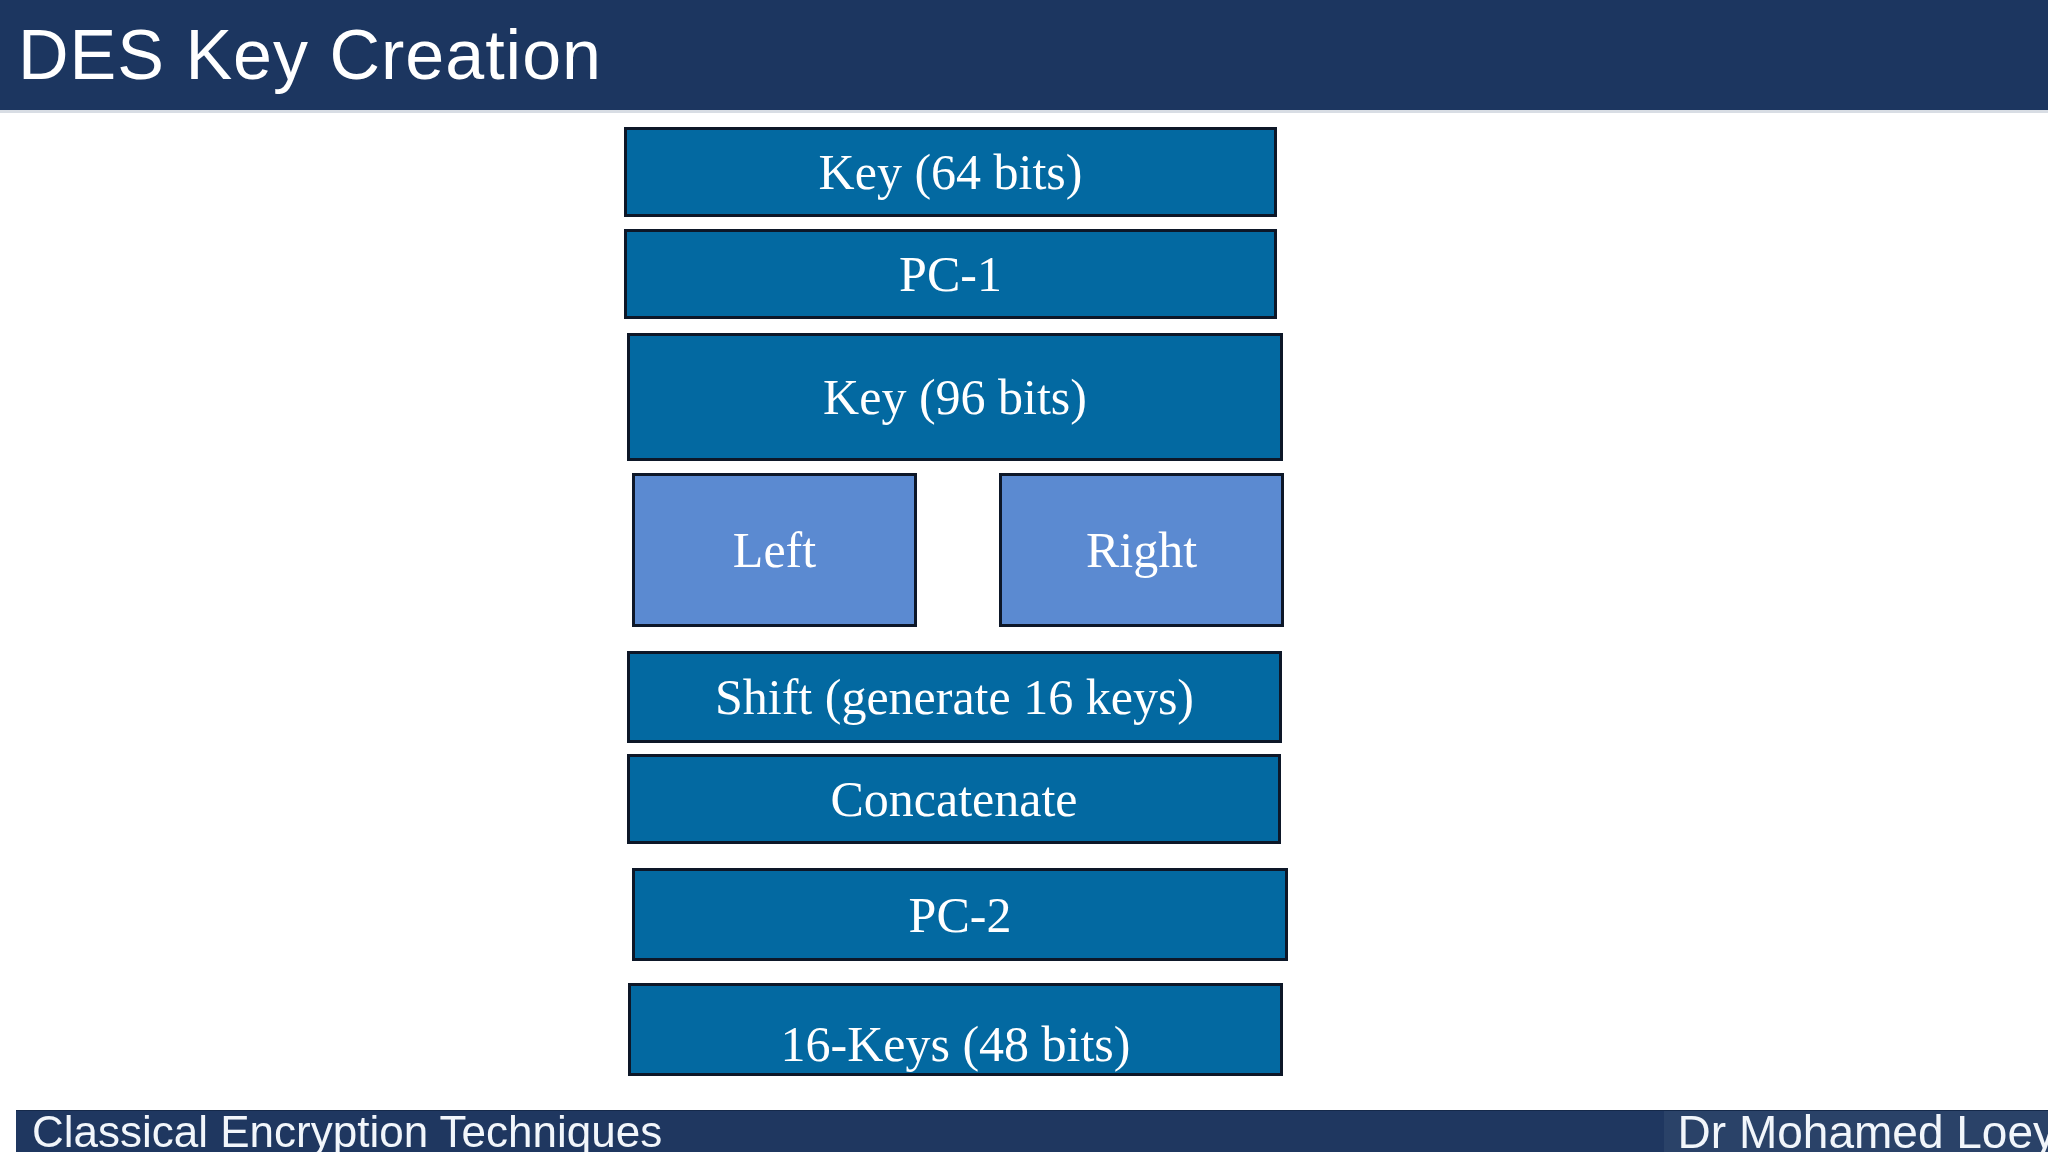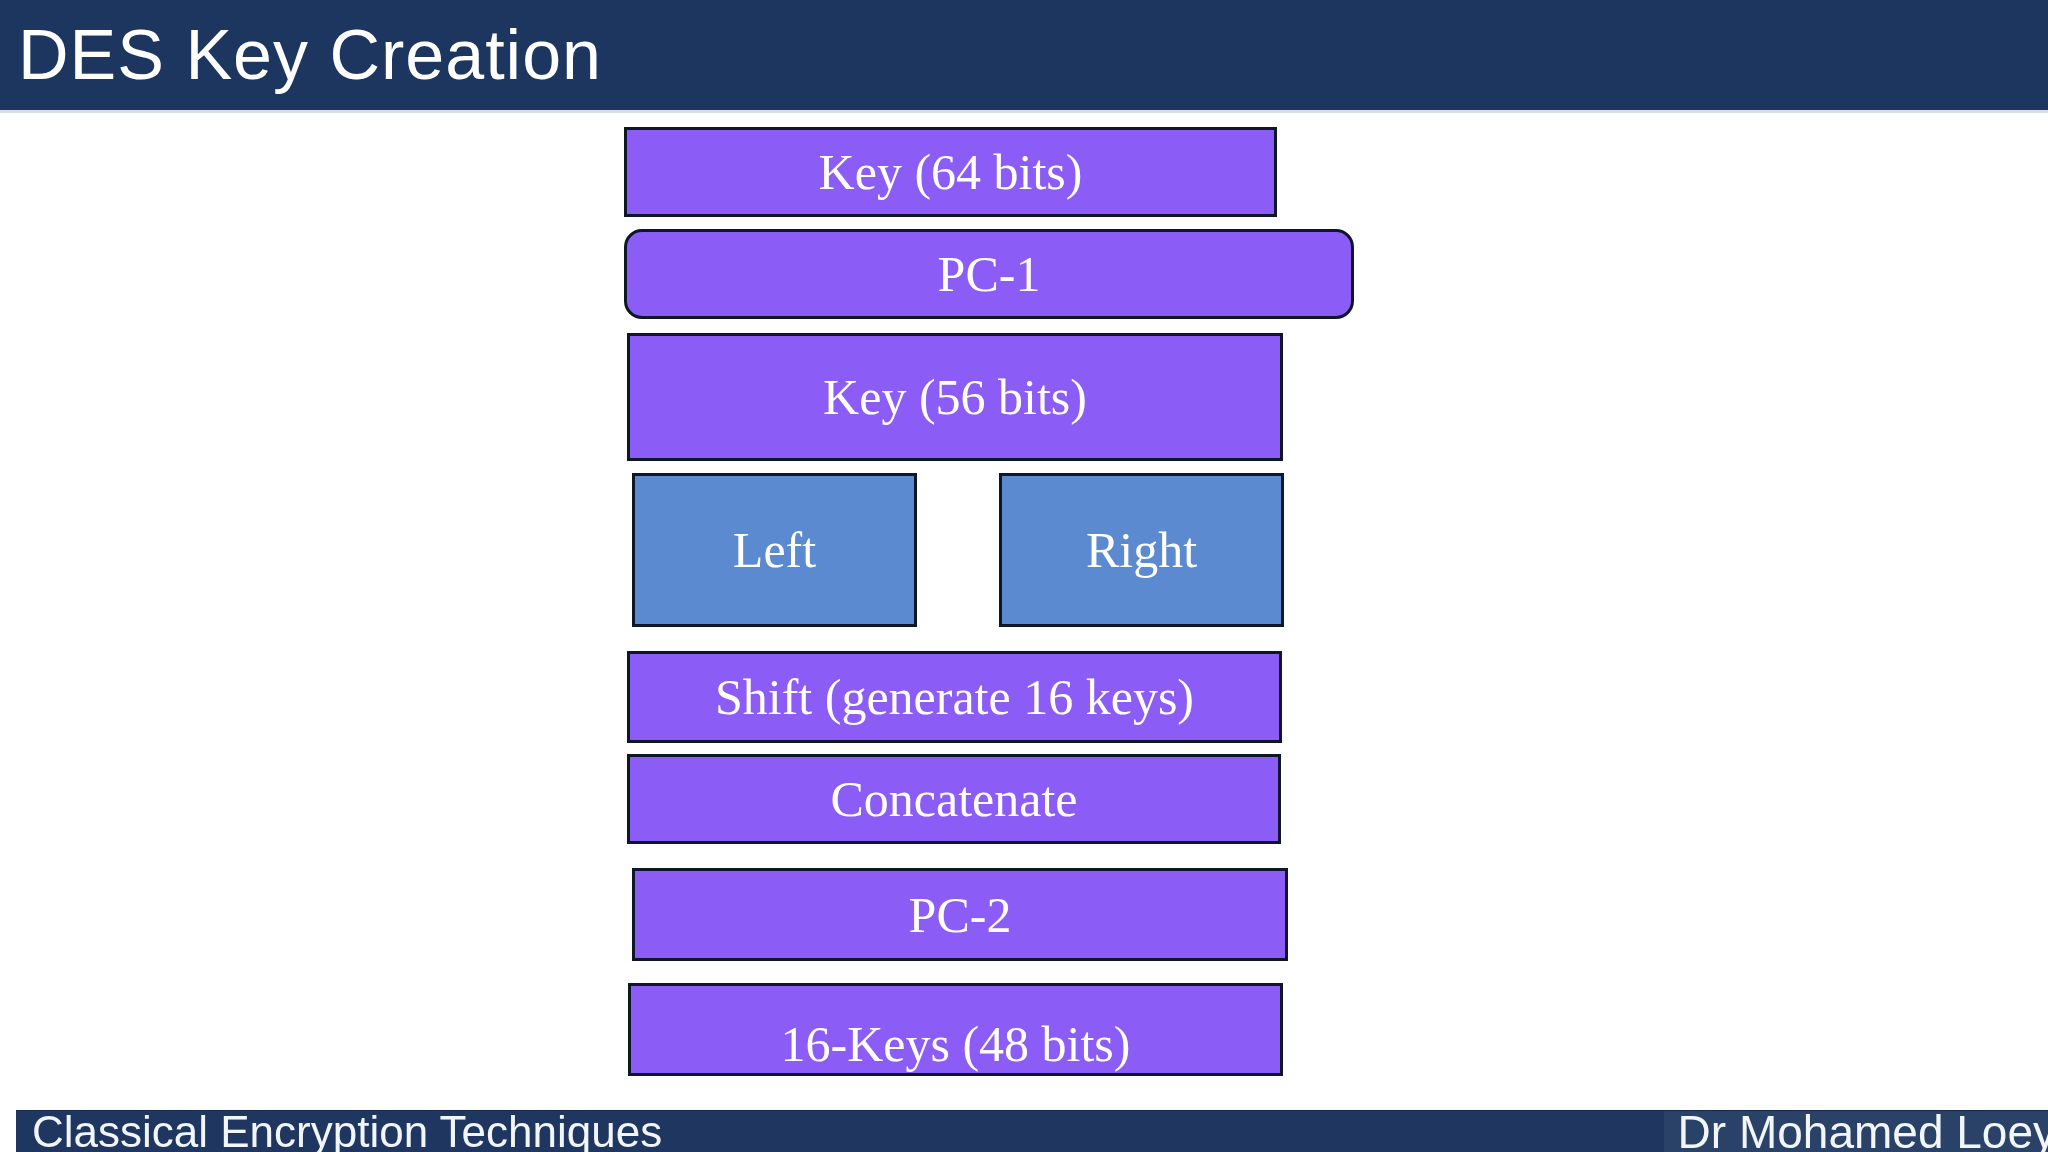--- a/index.html
+++ b/index.html
@@ -45,25 +45,25 @@
     display: flex;
     align-items: center;
     justify-content: center;
     border: 3px solid #0d1728;
     font-family: "Liberation Serif", serif;
     color: #ffffff;
     font-size: 50px;
     white-space: nowrap;
     text-align: center;
   }
-  .box.dark  { background: #8b5cf6; }
+  .box.dark  { background: #0369a1; }
   .box.light { background: #5b8ad1; }
 
   .box-key64  { left: 624px; top:  14px; width: 653px; height:  90px; }
-  .box-pc1    { left: 624px; top: 116px; width: 730px; height:  90px; border-radius: 18px; }
+  .box-pc1    { left: 624px; top: 116px; width: 653px; height:  90px; }
   .box-key56  { left: 627px; top: 220px; width: 656px; height: 128px; }
   .box-left   { left: 632px; top: 360px; width: 285px; height: 154px; }
   .box-right  { left: 999px; top: 360px; width: 285px; height: 154px; }
   .box-shift  { left: 627px; top: 538px; width: 655px; height:  92px; }
   .box-concat { left: 627px; top: 641px; width: 654px; height:  90px; }
   .box-pc2    { left: 632px; top: 755px; width: 656px; height:  93px; text-align: center; }
   .box-keys16 { left: 628px; top: 870px; width: 655px; height:  93px; align-items: flex-end; }
 
   
   .footerbar {
@@ -110,21 +110,21 @@
 
     <div class="box dark box-key64">
       <span>Key (64 bits)</span>
     </div>
 
     <div class="box dark box-pc1">
       <span>PC-1</span>
     </div>
 
     <div class="box dark box-key56">
-      <span>Key (56 bits)</span>
+      <span>Key (96 bits)</span>
     </div>
 
     <div class="box light box-left">
       <span>Left</span>
     </div>
 
     <div class="box light box-right">
       <span>Right</span>
     </div>
 

